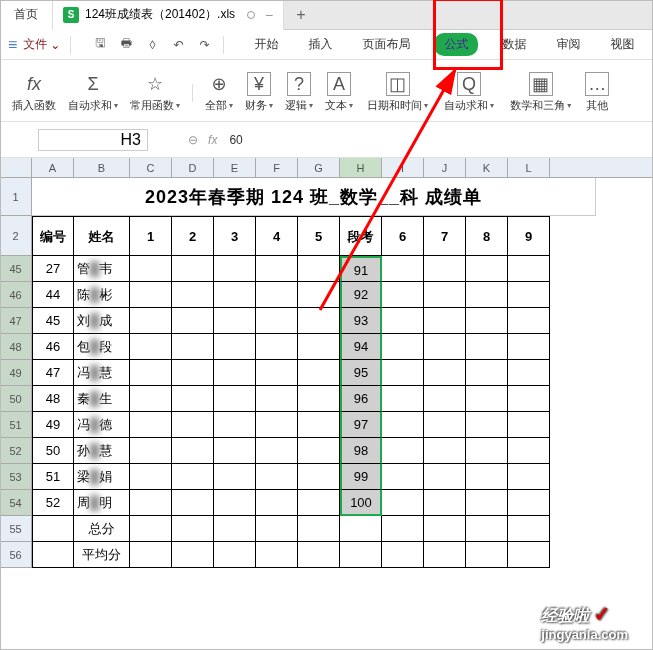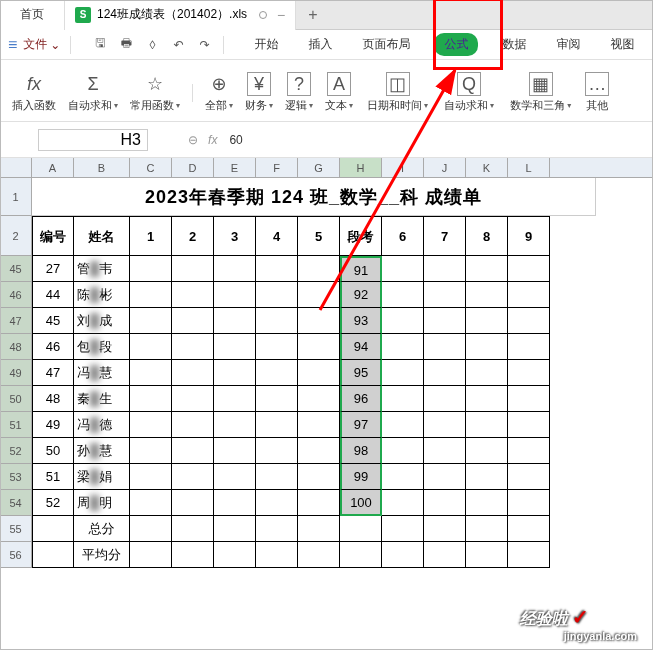--- a/index.html
+++ b/index.html
@@ -1,20 +1,20 @@
 <!DOCTYPE html>
 <html><head>
 <meta charset="utf-8">
 <style>
 * { margin: 0; padding: 0; box-sizing: border-box; }
 body { font-family: "Microsoft YaHei", Arial, sans-serif; font-size: 12px; background: #fff; width: 653px; height: 650px; overflow: hidden; position: relative; }
 
 
 .tab-bar { height: 30px; background: #e8e8e8; display: flex; align-items: center; border-bottom: 1px solid #ccc; }
-.home-tab { background: #fff; padding: 0 20px; height: 30px; display: flex; align-items: center; color: #333; border-right: 1px solid #ddd; }
+.home-tab { background: #fff; padding: 0 14px; height: 30px; display: flex; align-items: center; color: #333; border-right: 1px solid #ddd; }
 .file-tab { display: flex; align-items: center; padding: 0 10px; height: 30px; background: #fff; border-right: 1px solid #ddd; gap: 6px; }
 .file-icon { width: 16px; height: 16px; background: #1fa94d; border-radius: 2px; display: flex; align-items: center; justify-content: center; color: #fff; font-size: 10px; font-weight: bold; }
 .dot-icon { width: 8px; height: 8px; border: 1px solid #999; border-radius: 50%; margin-left: 6px; }
 .close-icon { color: #999; margin-left: 4px; font-size: 14px; }
 .add-tab { padding: 0 12px; color: #666; font-size: 16px; }
 
 
 .menu-row { height: 30px; display: flex; align-items: center; padding: 0 8px; gap: 6px; border-bottom: 1px solid #e0e0e0; }
 .menu-btn { color: #4a7dc9; font-size: 16px; }
 .file-menu { color: #7f1d1d; display: flex; align-items: center; gap: 3px; }
@@ -70,23 +70,23 @@
 
 .data-row .cell.first { border-left: 1px solid #000; }
 .data-row .name-cell { text-align: left; padding-left: 3px; }
 .col-H-cell { background: #d0d0d0; border-left: 2px solid #1fa94d; border-right: 2px solid #1fa94d; }
 .col-H-cell.top-sel { border-top: 2px solid #1fa94d; }
 .col-H-cell.bot-sel { border-bottom: 2px solid #1fa94d; }
 
 .blur-name { filter: blur(3px); color: #888; }
 
 
-.watermark { position: absolute; bottom: 8px; right: 16px; font-size: 16px; font-weight: bold; color: #fff; text-shadow: 1px 1px 2px #444, -1px -1px 2px #444; font-style: italic; z-index: 200; }
+.watermark { position: absolute; bottom: 8px; right: 25px; font-size: 16px; font-weight: bold; color: #fff; text-shadow: 1px 1px 2px #444, -1px -1px 2px #444; font-style: italic; z-index: 200; }
 .watermark .check { color: #d00; font-size: 20px; font-style: normal; }
-.watermark .sub { font-size: 11px; display: block; text-align: right; font-style: normal; margin-left: 44px; }
+.watermark .sub { font-size: 13px; display: block; text-align: right; font-style: normal; }
 
 .border-box { position: absolute; inset: 0; border: 1px solid #bbb; pointer-events: none; }
 </style>
 </head>
 <body>
 
 <div class="tab-bar">
   <div class="home-tab">
       <span>首页</span>
     </div>

